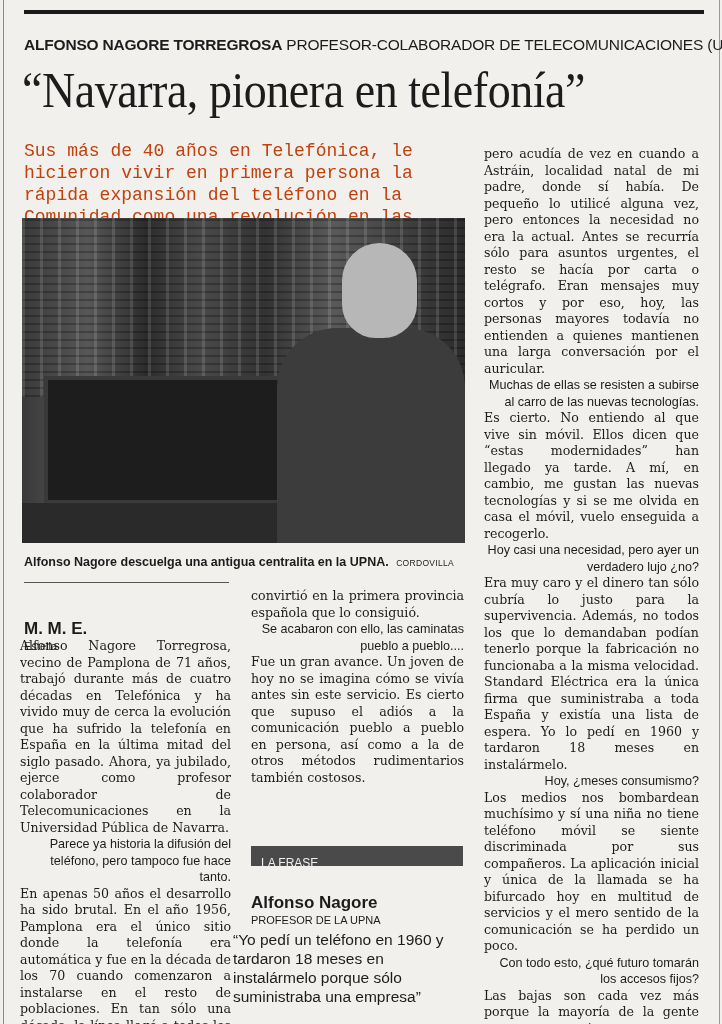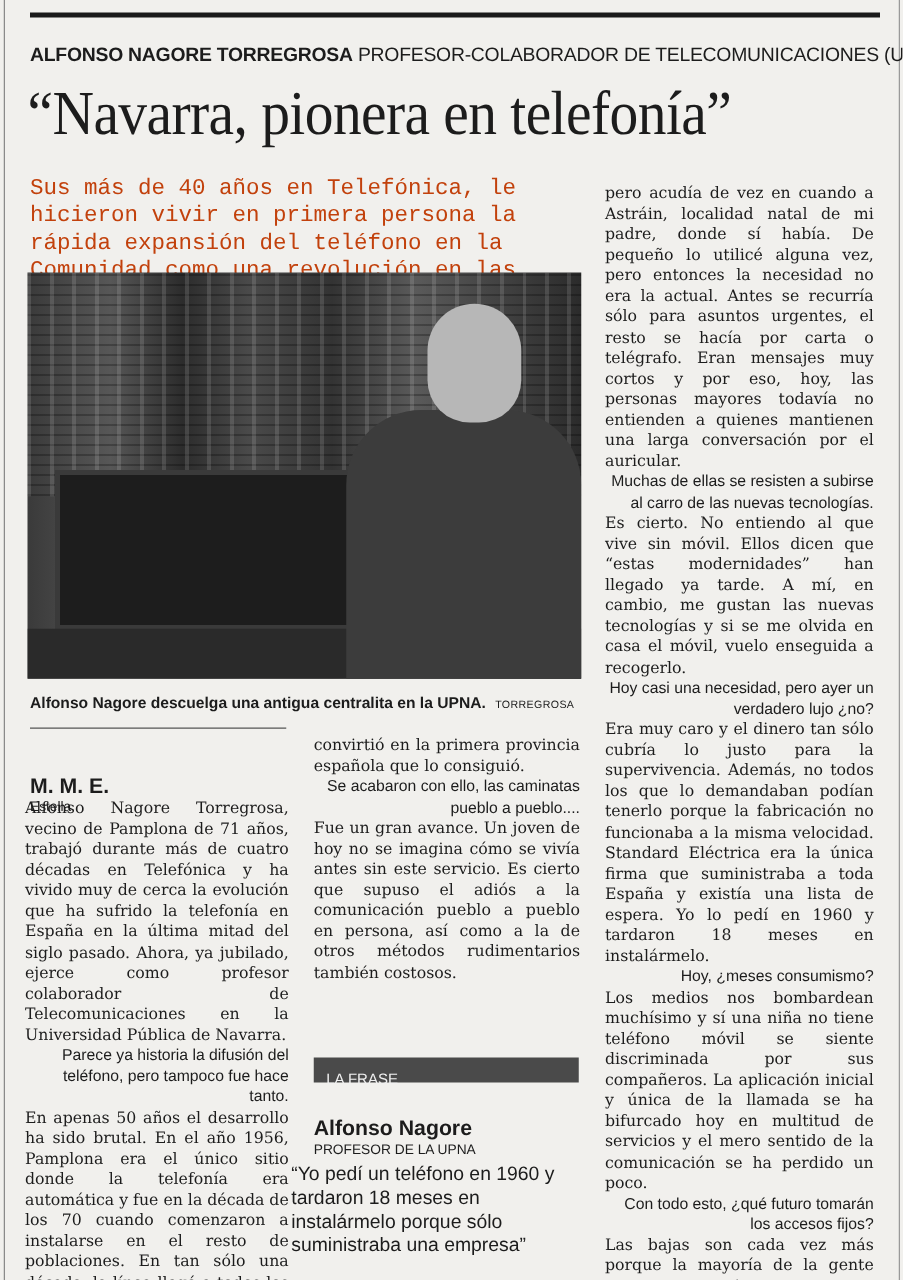--- a/index.html
+++ b/index.html
@@ -93,21 +93,21 @@
 <div class="photo" title="Alfonso Nagore with an old telephone switchboard">
   <div class="racks"></div>
   <div class="board"></div>
   <div class="desk"></div>
   <div class="person"></div>
   <div class="head"></div>
 </div>
 
 <div class="caption">
   <span>Alfonso Nagore descuelga una antigua centralita en la UPNA.</span>
-  <span class="credit">TORREGROSA</span>
+  <span class="credit">CORDOVILLA</span>
 </div>
 
 <div class="byline-rule"></div>
 <div class="byline">M. M. E.</div>
 <div class="location">Estella</div>
 
 <div class="col col1">
     <p class="a">Alfonso Nagore Torregrosa, vecino de Pamplona de 71 años, trabajó durante más de cuatro décadas en Telefónica y ha vivido muy de cerca la evolución que ha sufrido la telefonía en España en la última mitad del siglo pasado. Ahora, ya jubilado, ejerce como profesor colaborador de Telecomunicaciones en la Universidad Pública de Navarra.</p>
     <p class="q">Parece ya historia la difusión del teléfono, pero tampoco fue hace tanto.</p>
     <p class="a">En apenas 50 años el desarrollo ha sido brutal. En el año 1956, Pamplona era el único sitio donde la telefonía era automática y fue en la década de los 70 cuando comenzaron a instalarse en el resto de poblaciones. En tan sólo una década, la línea llegó a todos los puntos y la comunidad fue pionera porque se</p>

